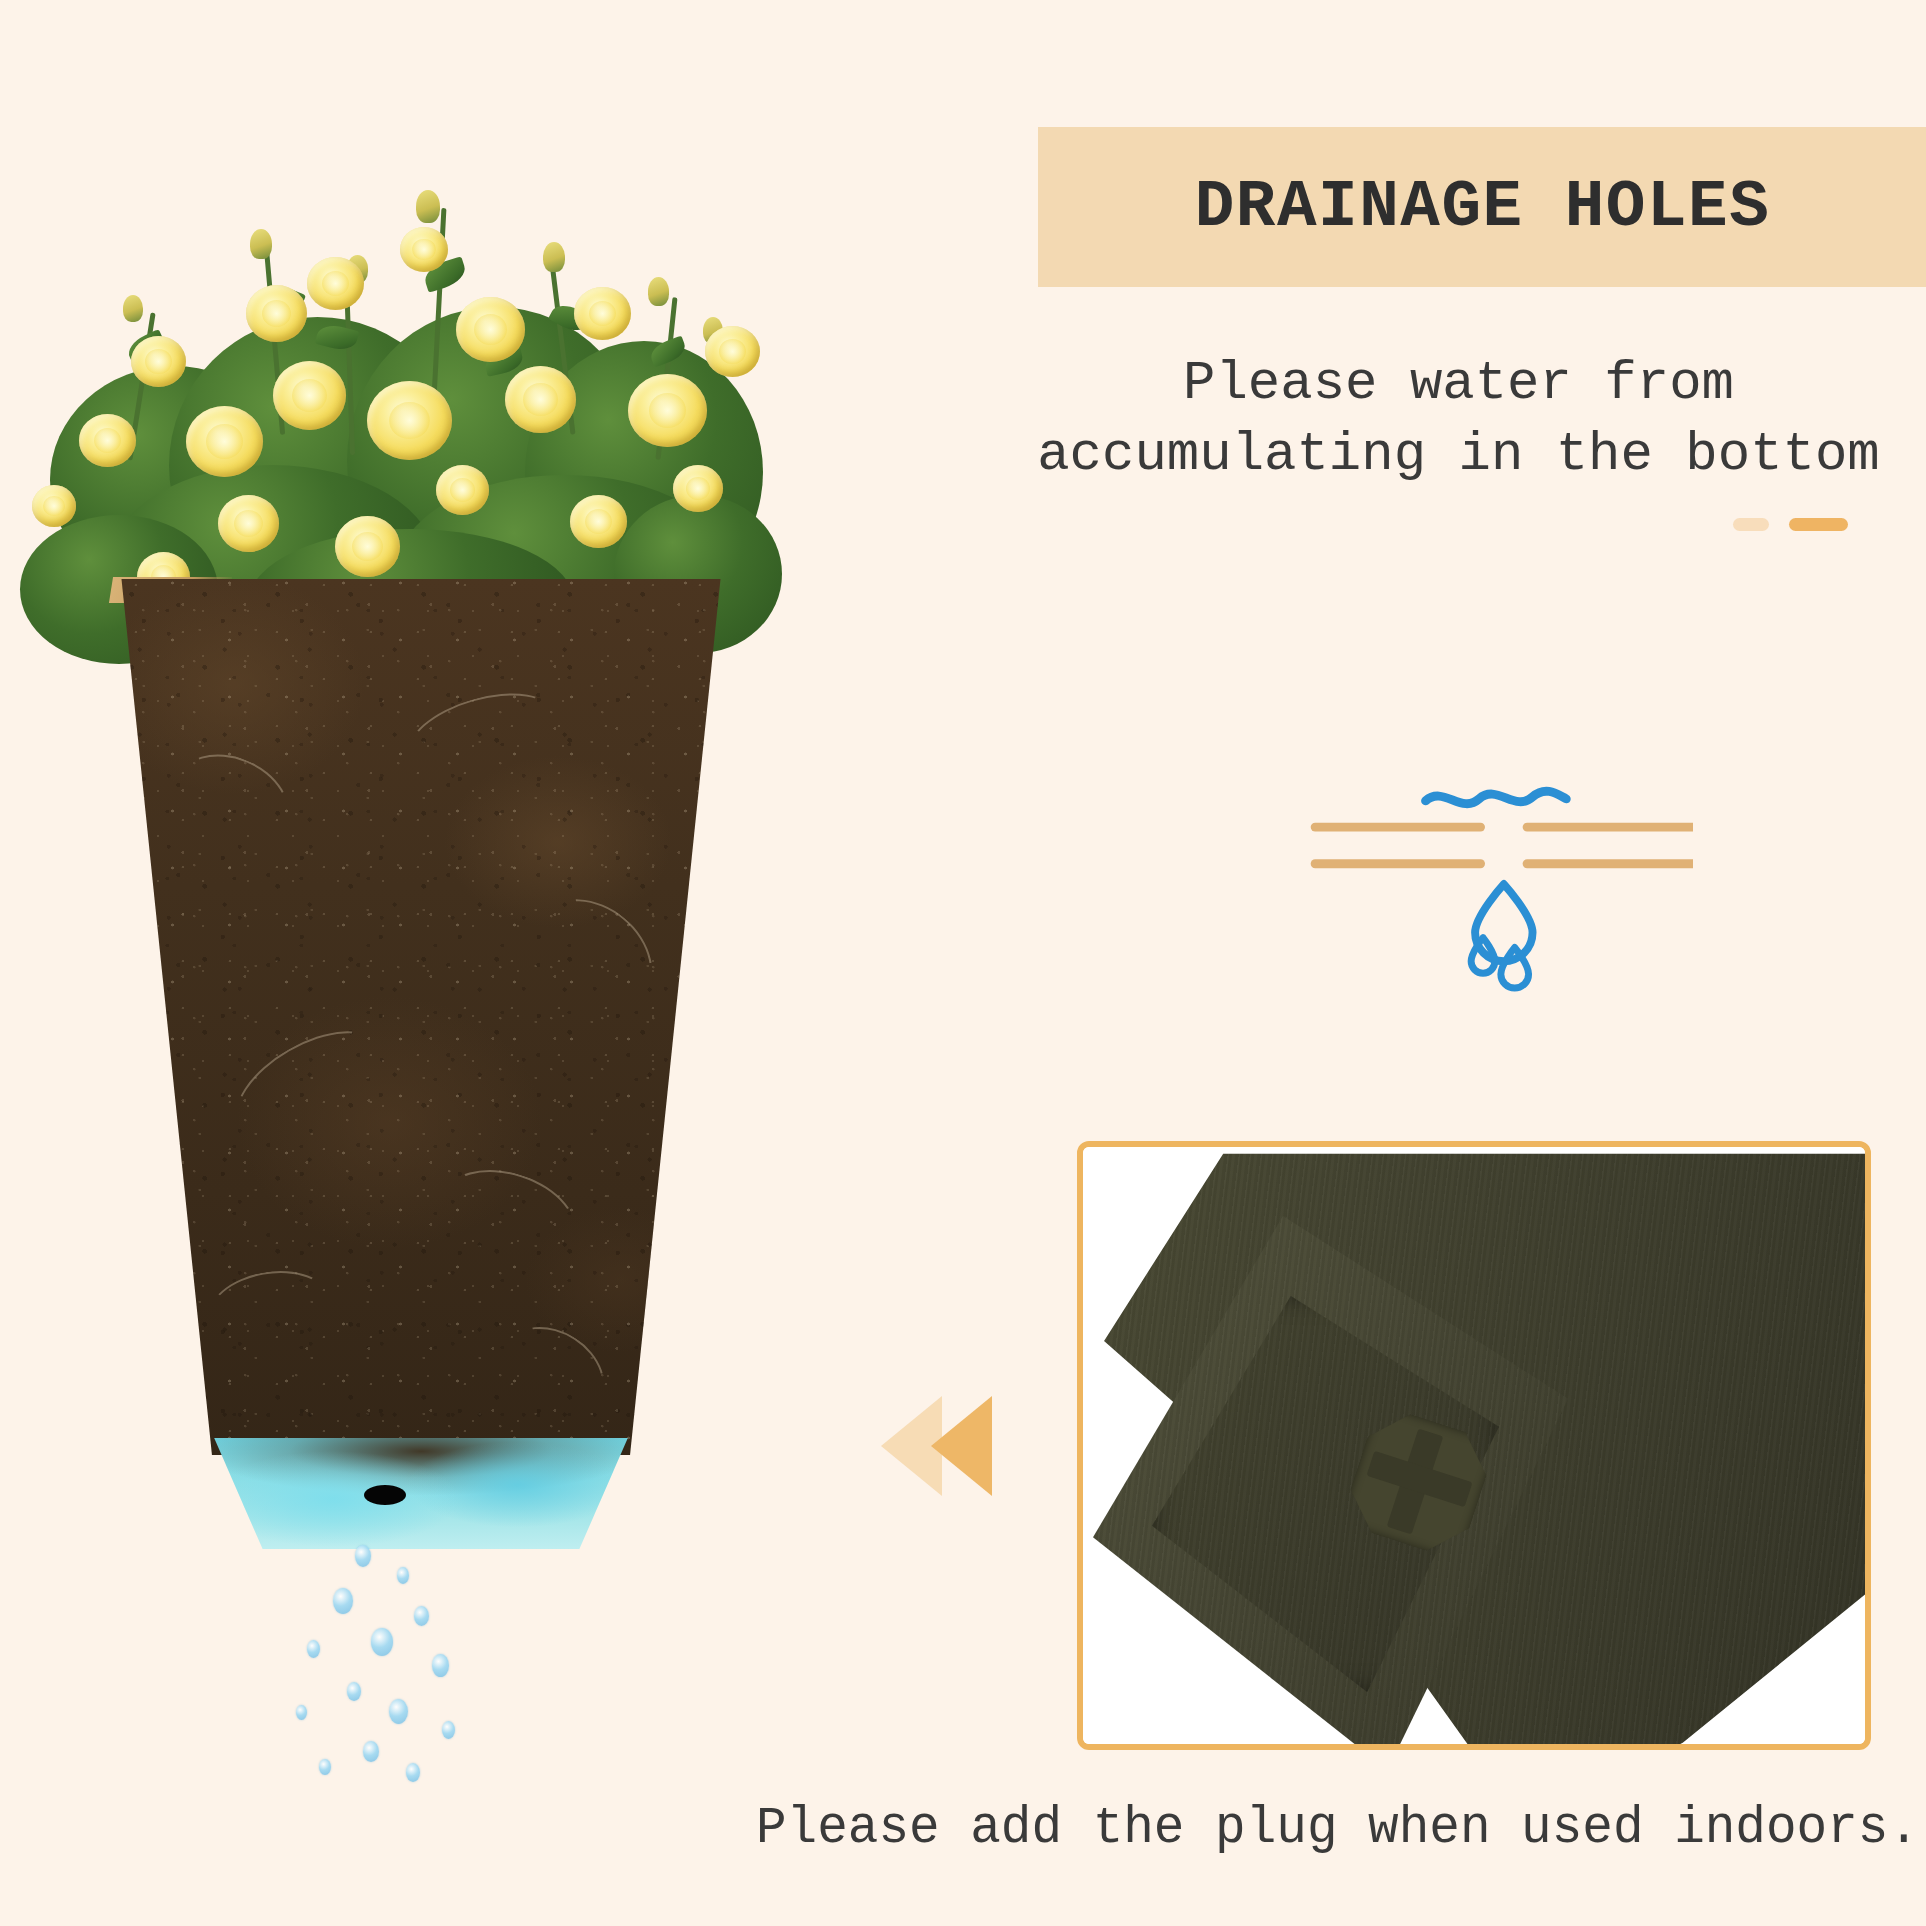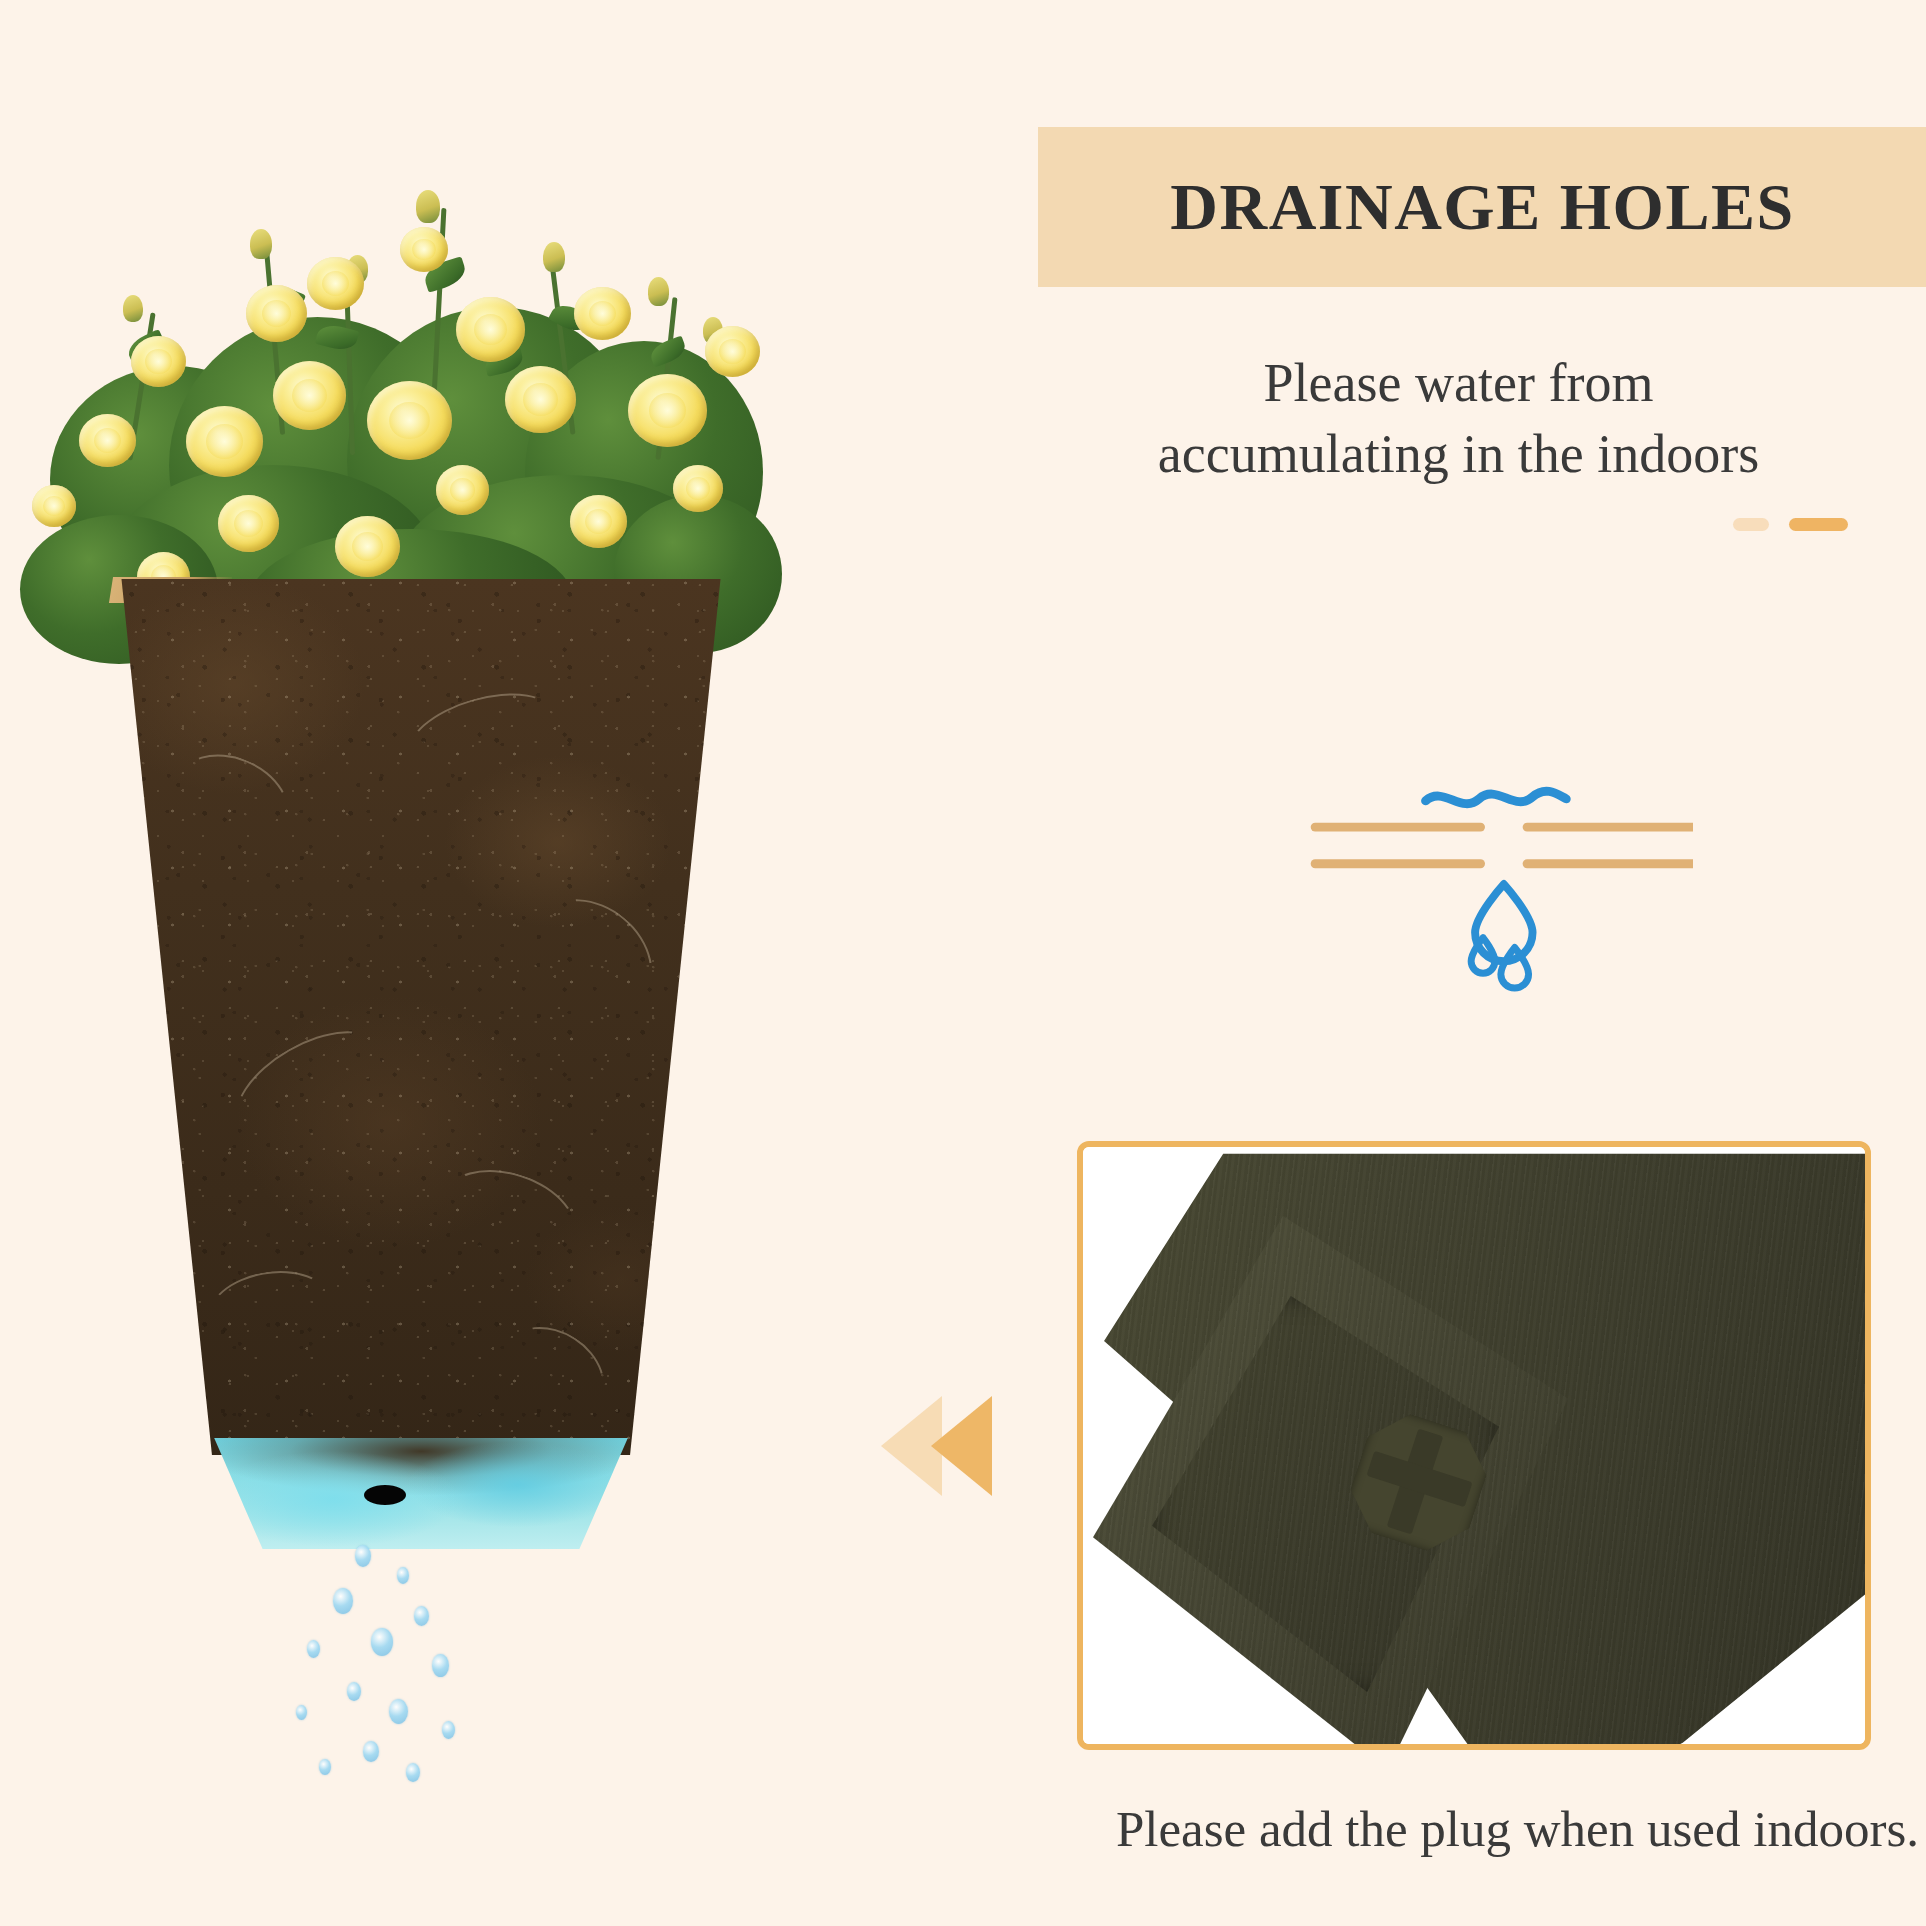--- a/index.html
+++ b/index.html
@@ -6,21 +6,21 @@
     margin: 0;
     padding: 0;
     background: #ffffff;
   }
   #canvas {
     position: relative;
     width: 1927px;
     height: 1927px;
     background: #fdf3e9;
     overflow: hidden;
-    font-family: Liberation Serif, serif;
+    font-family: Liberation Mono, monospace;
   }
 
   
   #planter-illustration {
     position: absolute;
     left: 0; top: 0;
     width: 891px;
     height: 1927px;
   }
 
@@ -427,21 +427,21 @@
       <div class="drop" style="left:158px; top:226px; width:14px; height:19px;"></div>
     </div>
   </div>
 
   <div id="title-banner">
     <span id="title-text">DRAINAGE HOLES</span>
   </div>
 
   <div id="subtitle-block">
     <span class="subtitle-line">Please water from</span>
-    <span class="subtitle-line">accumulating in the indoors</span>
+    <span class="subtitle-line">accumulating in the bottom</span>
   </div>
 
   <div id="pagination-dashes">
     <span class="dash inactive"></span>
     <span class="dash active"></span>
   </div>
 
   <div id="drainage-icon">
     <svg width="416" height="248" viewBox="0 0 420 250" xmlns="http://www.w3.org/2000/svg">
       <path d="M150 34 C168 18, 186 48, 204 32 C222 16, 240 46, 258 30 C272 18, 284 28, 292 32" fill="none" stroke="#2b8fd4" stroke-width="9" stroke-linecap="round"></path>

